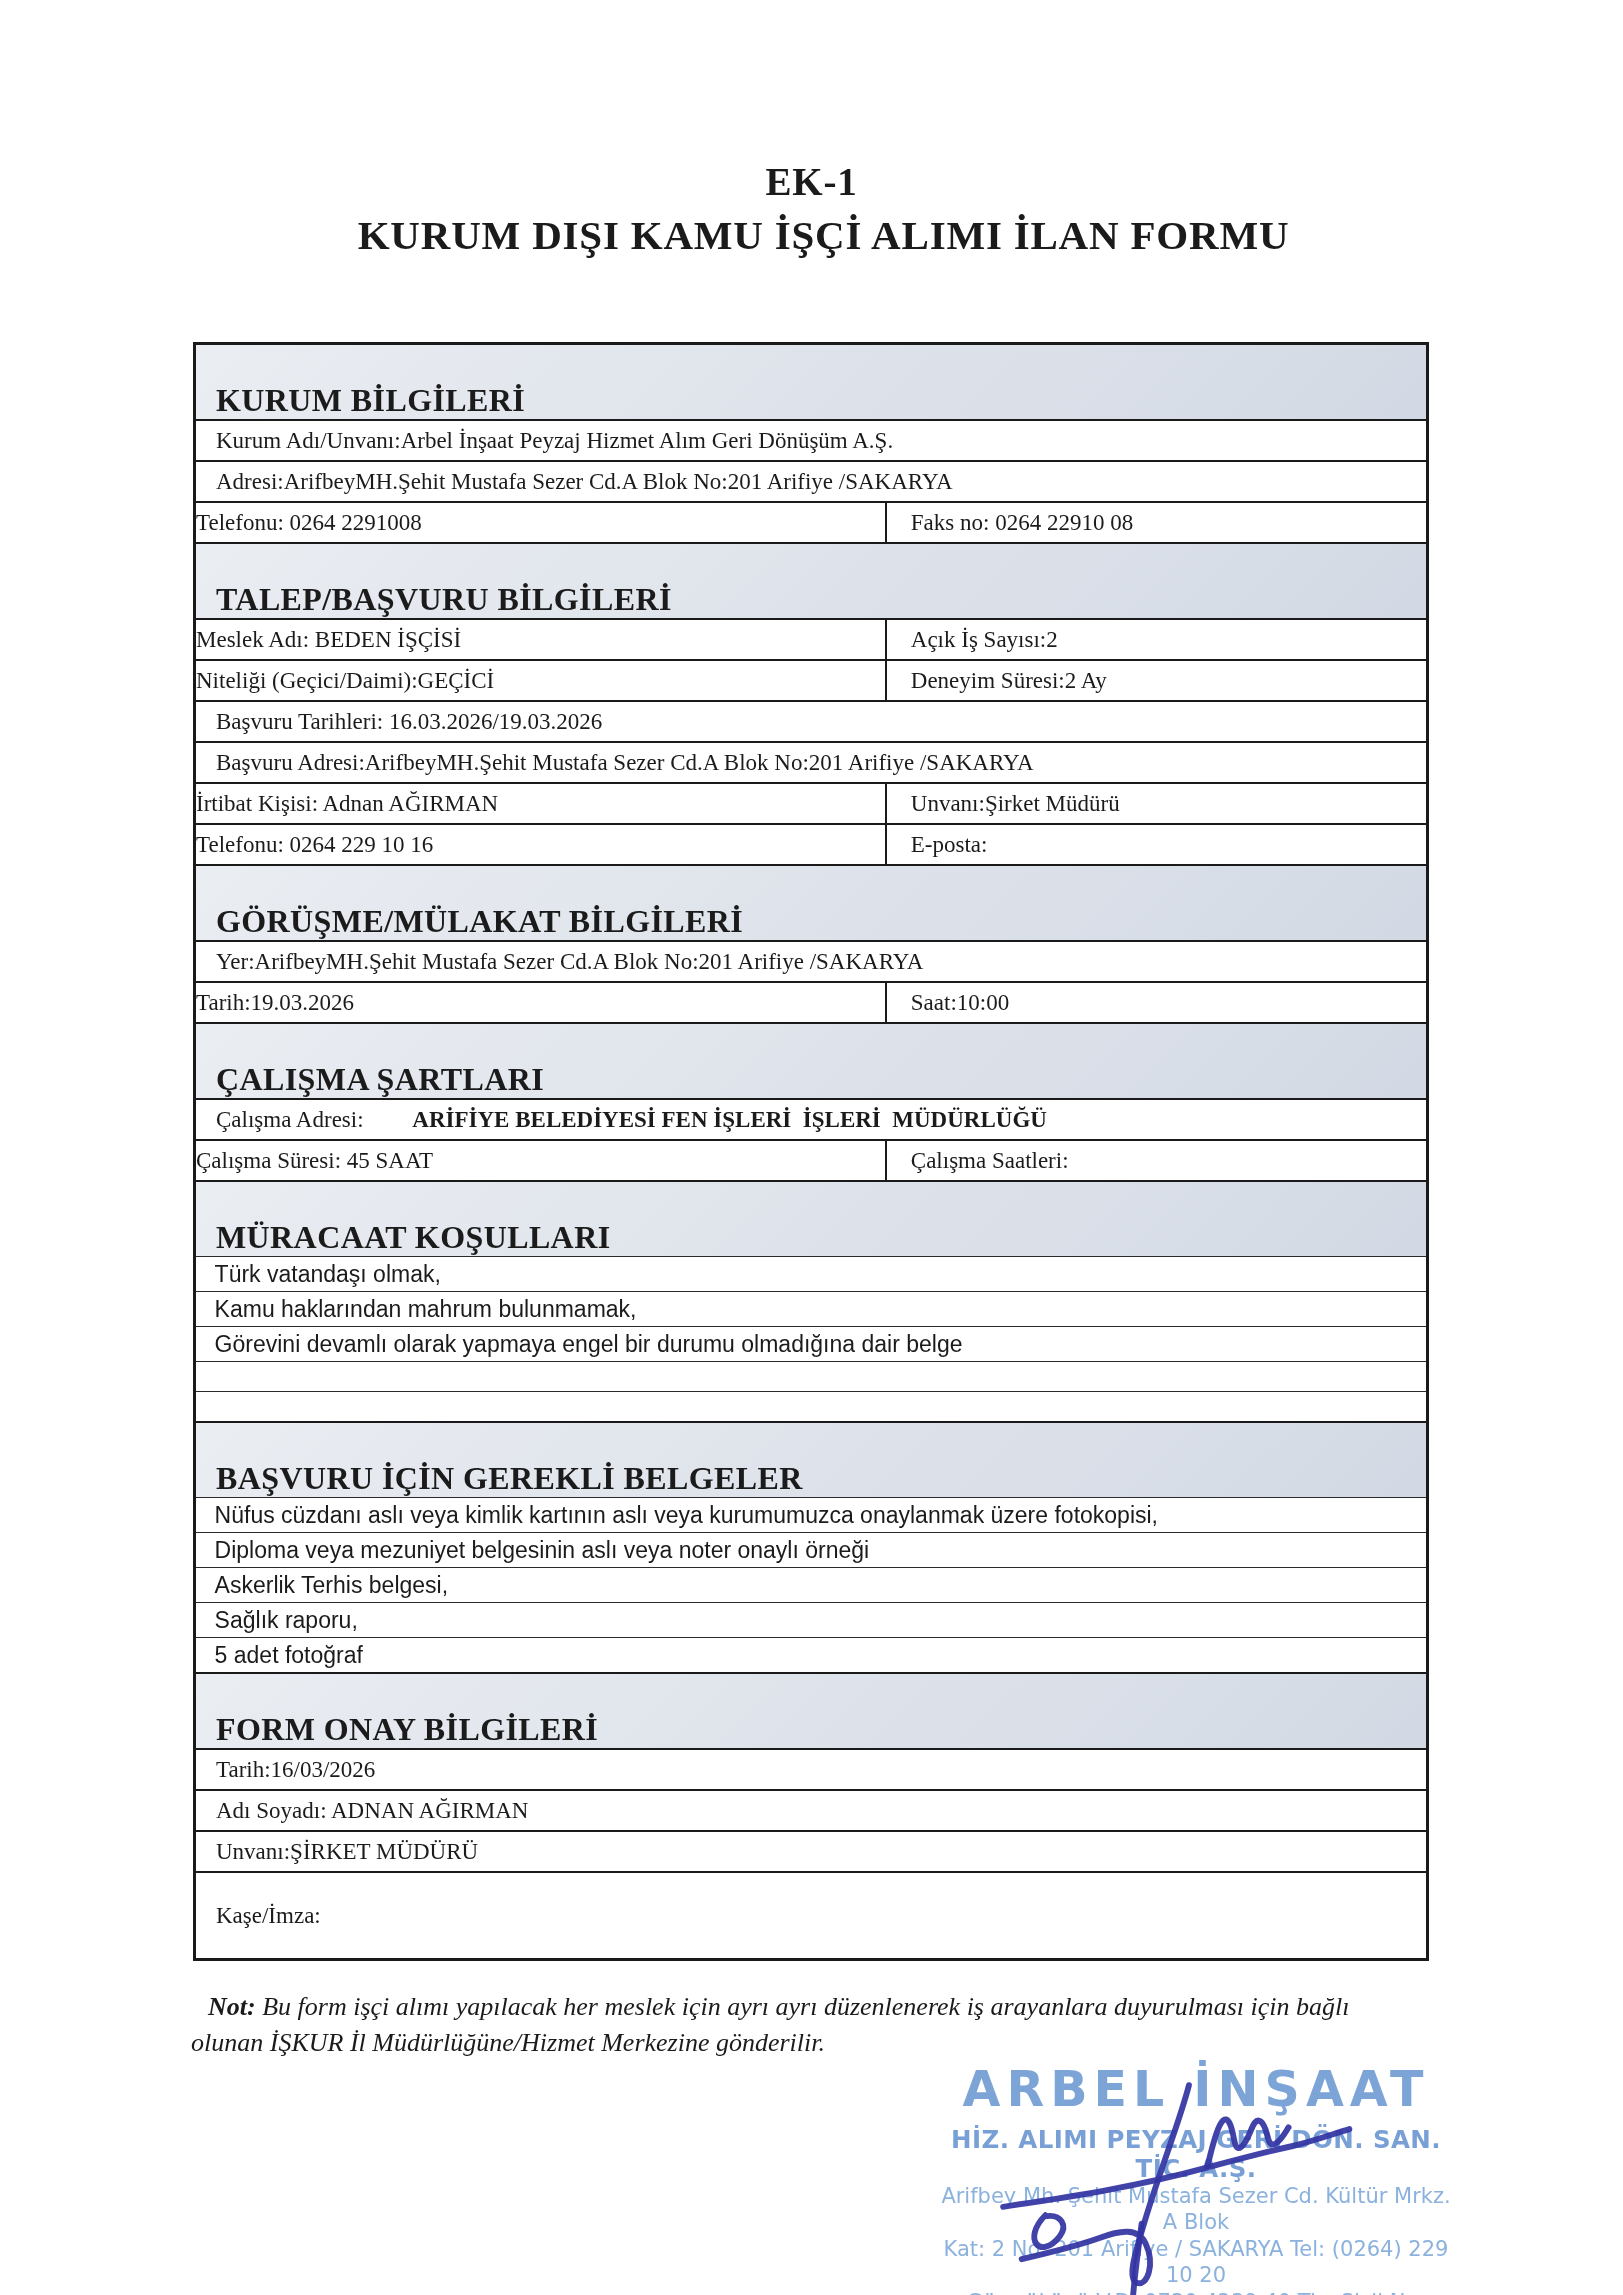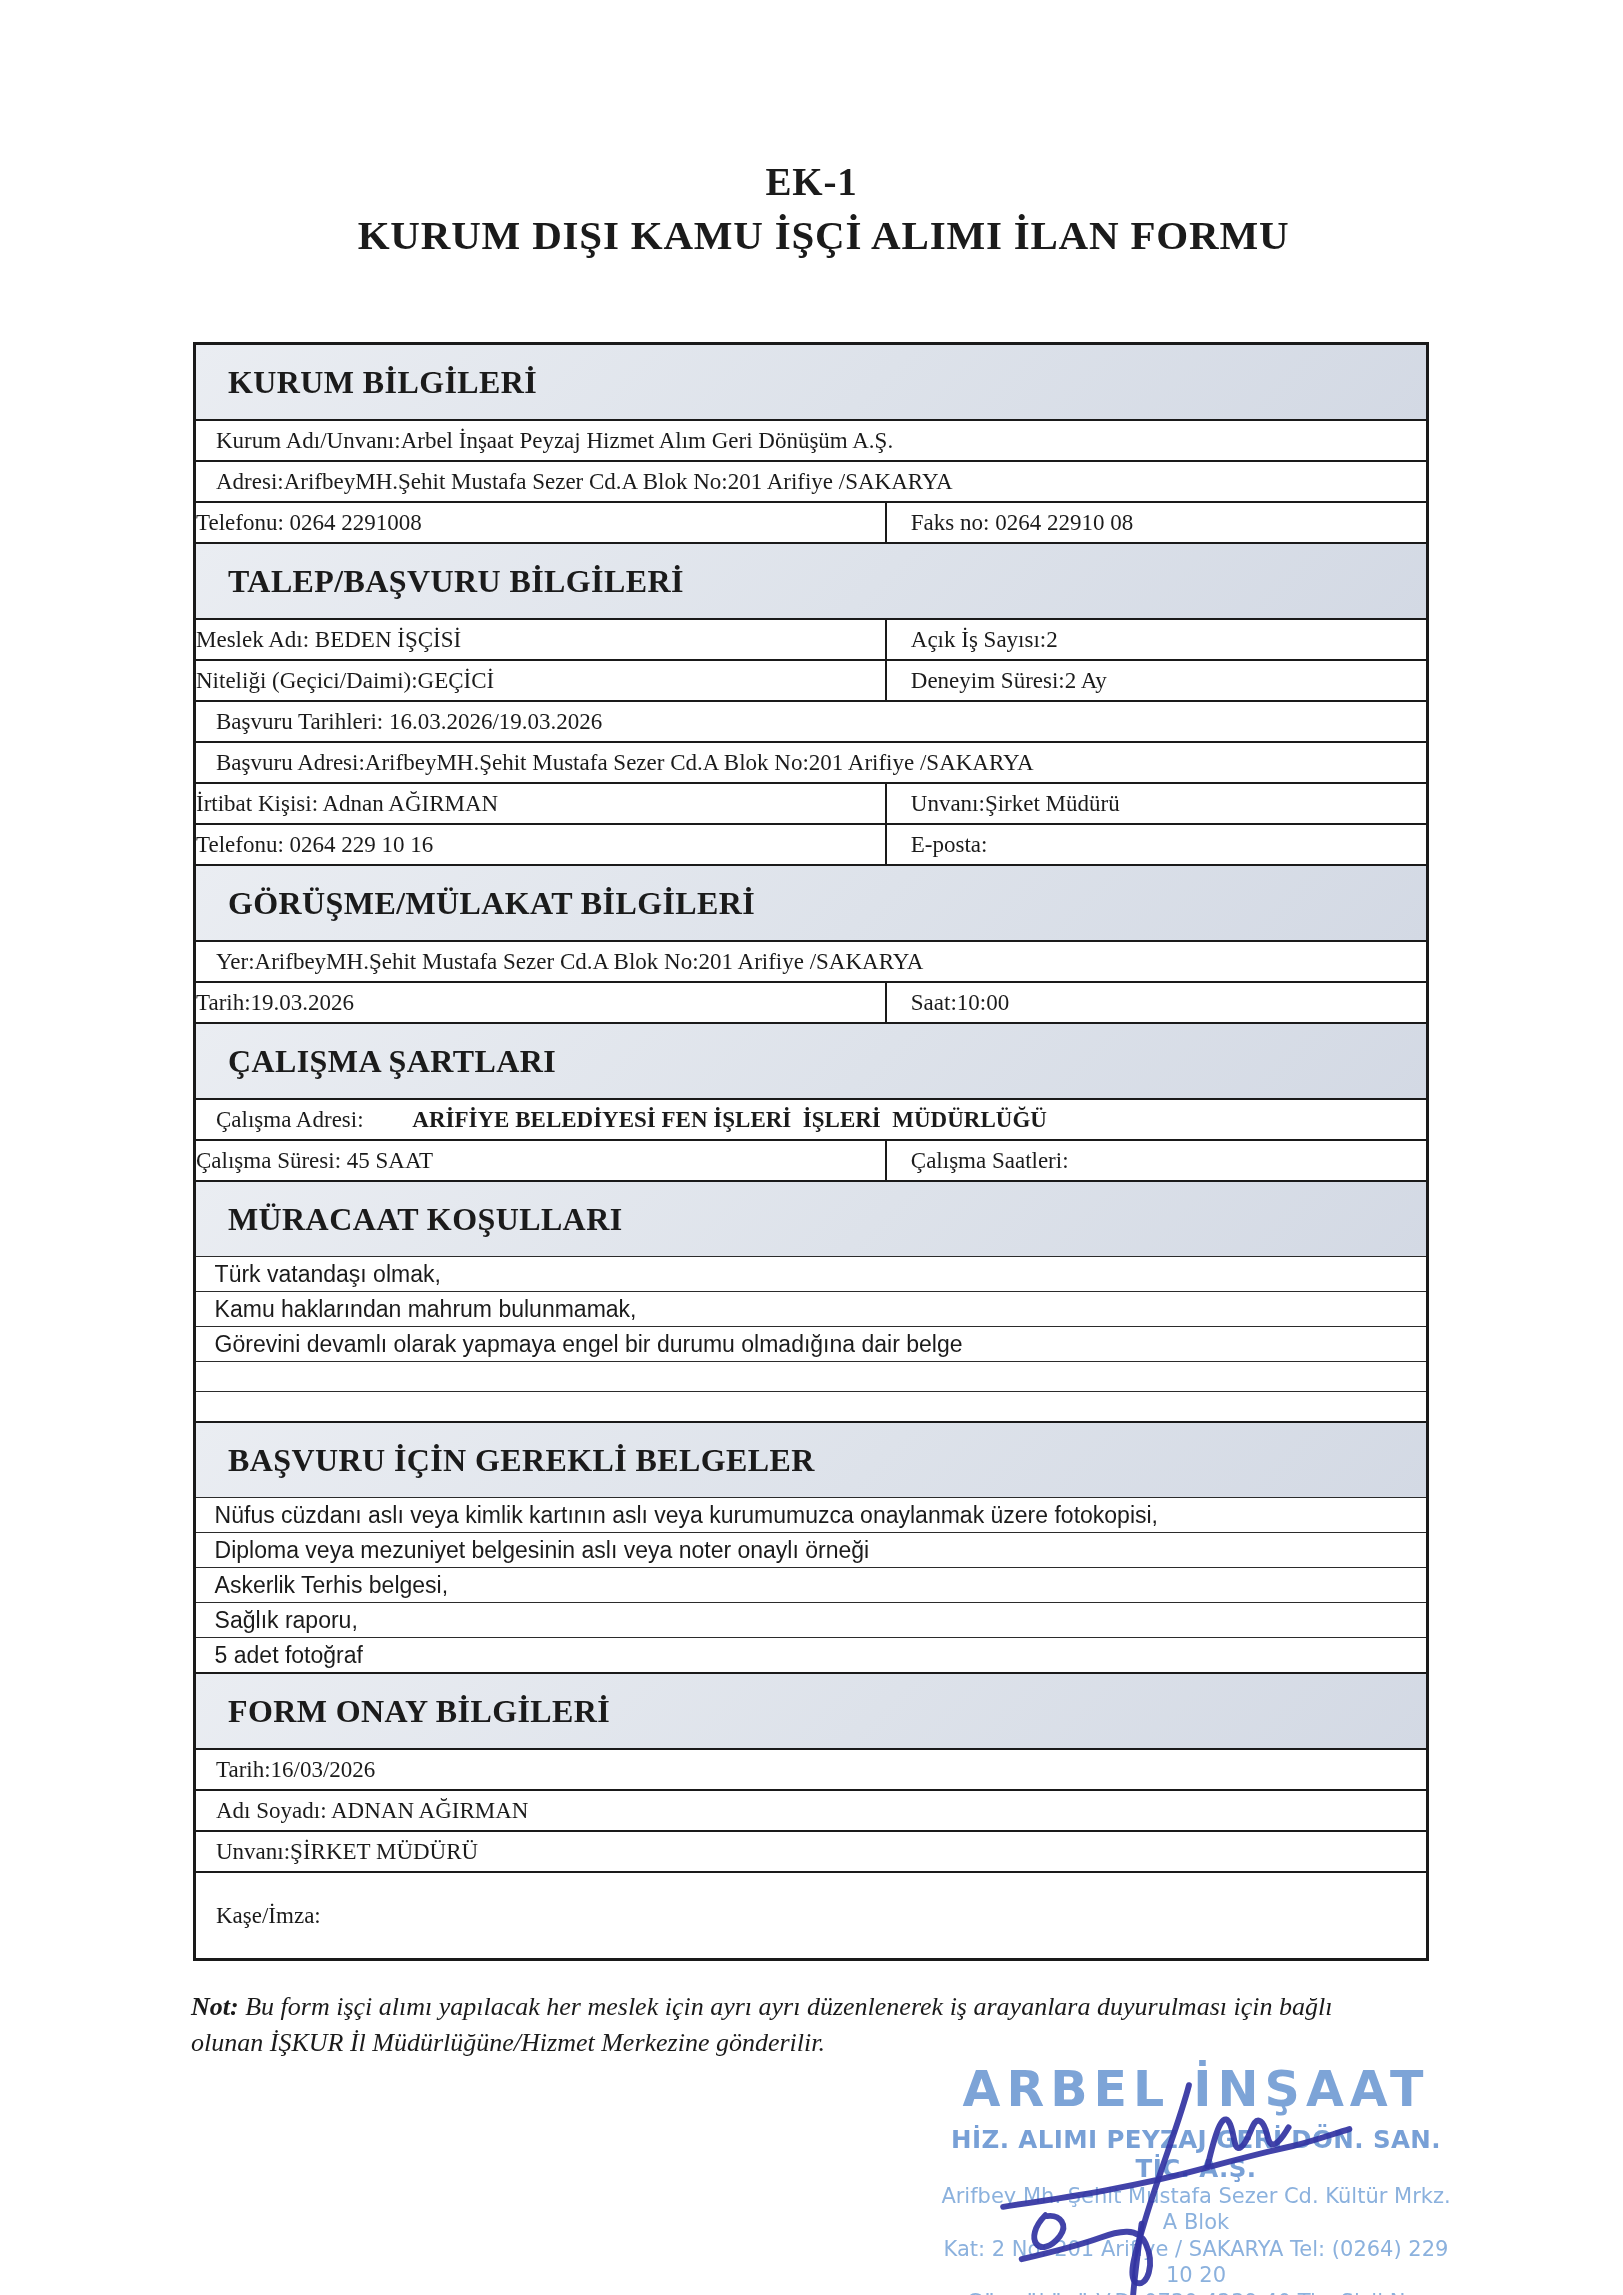--- a/index.html
+++ b/index.html
@@ -20,22 +20,22 @@
   .doc-title .t2{font-size:41px;letter-spacing:0.8px;margin-top:6.8px;margin-left:24px;}
 
   
   .form-table{
     position:absolute;left:193px;top:342px;width:1236px;
     border:3.4px solid var(--border,#1a1a1a);
     background:#fff;
     box-sizing:border-box;
   }
   .sec{
-    height:74px;display:flex;align-items:center;
-    padding-left:32px;
+    height:74px;display:flex;align-items:flex-end;
+    padding-left:20px;
     background:linear-gradient(135deg,#eaedf2 0%,#dde2ea 55%,#d3d9e4 100%);
     font-weight:bold;font-size:32px;letter-spacing:0.4px;
     border-top:2.5px solid var(--border,#1a1a1a);
   }
   .form-table > div:first-child{border-top:none;}
   .r{
     height:39px;display:flex;align-items:center;
     padding-left:20px;font-size:23px;
     border-top:2.5px solid var(--border,#1a1a1a);
     background:#fff;
@@ -53,21 +53,21 @@
   .split .cl{width:56%;height:100%;display:flex;align-items:center;box-sizing:border-box;}
   .split .cr{flex:1;height:100%;display:flex;align-items:center;padding-left:24px;border-left:2.5px solid var(--border,#1a1a1a);box-sizing:border-box;}
   .bv{font-weight:bold;margin-left:43px;}
   .preserve{white-space:pre-wrap;}
 
   
   .note{
     position:absolute;left:191px;top:1989px;width:1251px;
     font-style:italic;font-size:26px;line-height:1.4;
   }
-  .note .nb{font-weight:bold;}
+  .note .nb{font-weight:bold;margin-left:17px;}
 
   
   .stamp{
     position:absolute;left:934px;top:2061px;width:524px;
     text-align:center;
     font-family:"DejaVu Sans", sans-serif;
     filter:blur(0.3px);
   }
   .stamp .big{
     font-size:49px;font-weight:800;letter-spacing:6px;

